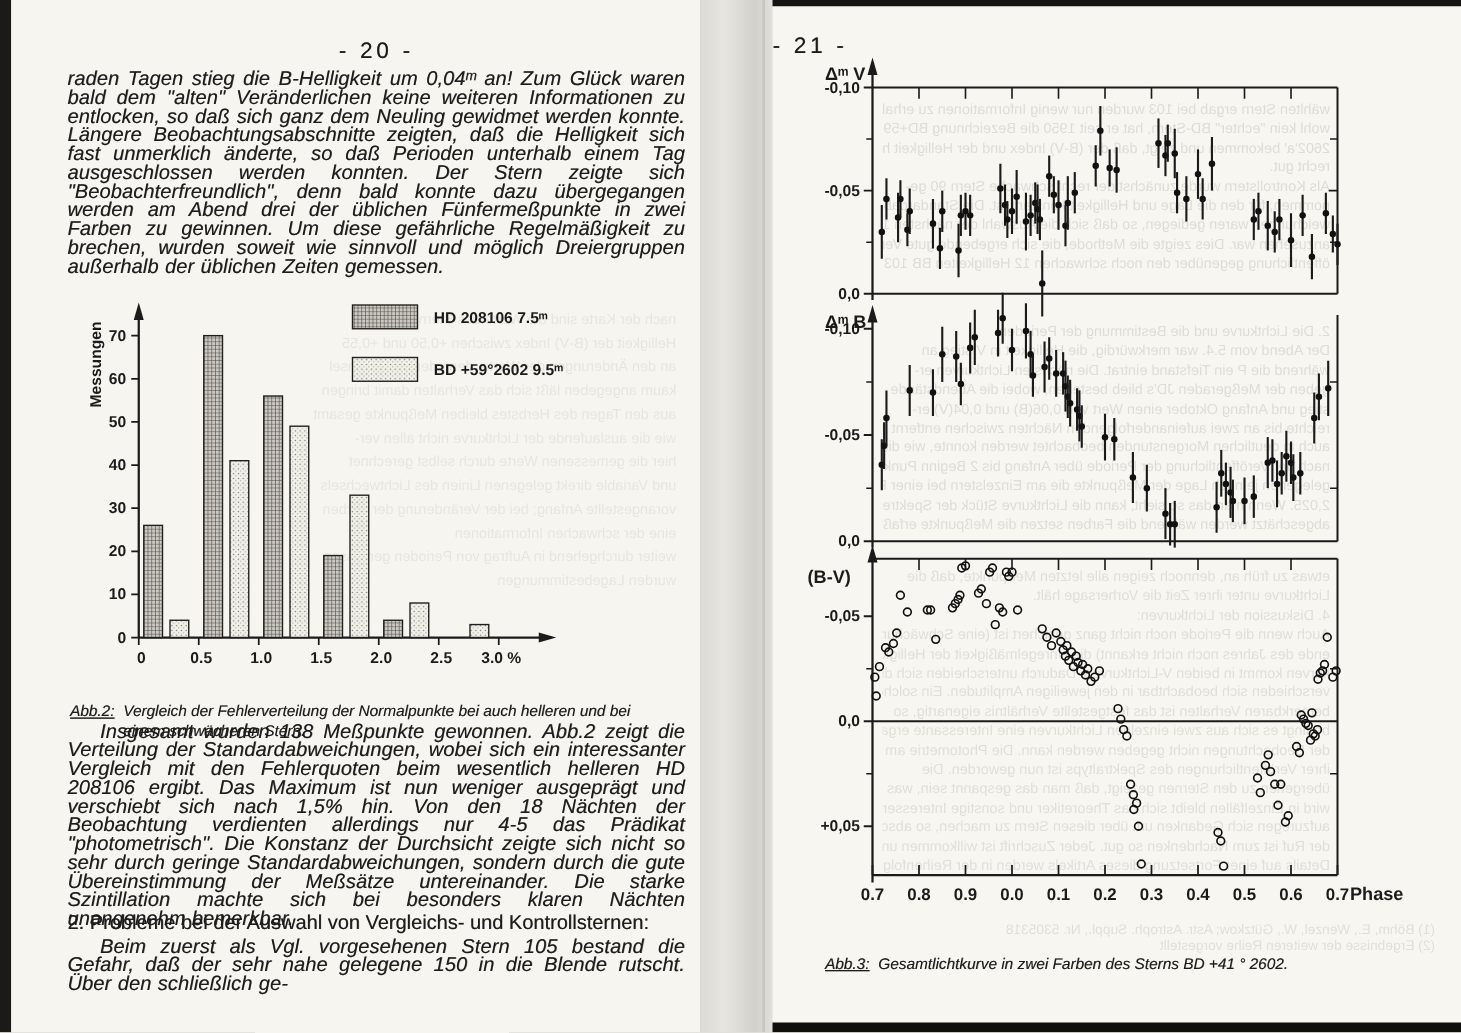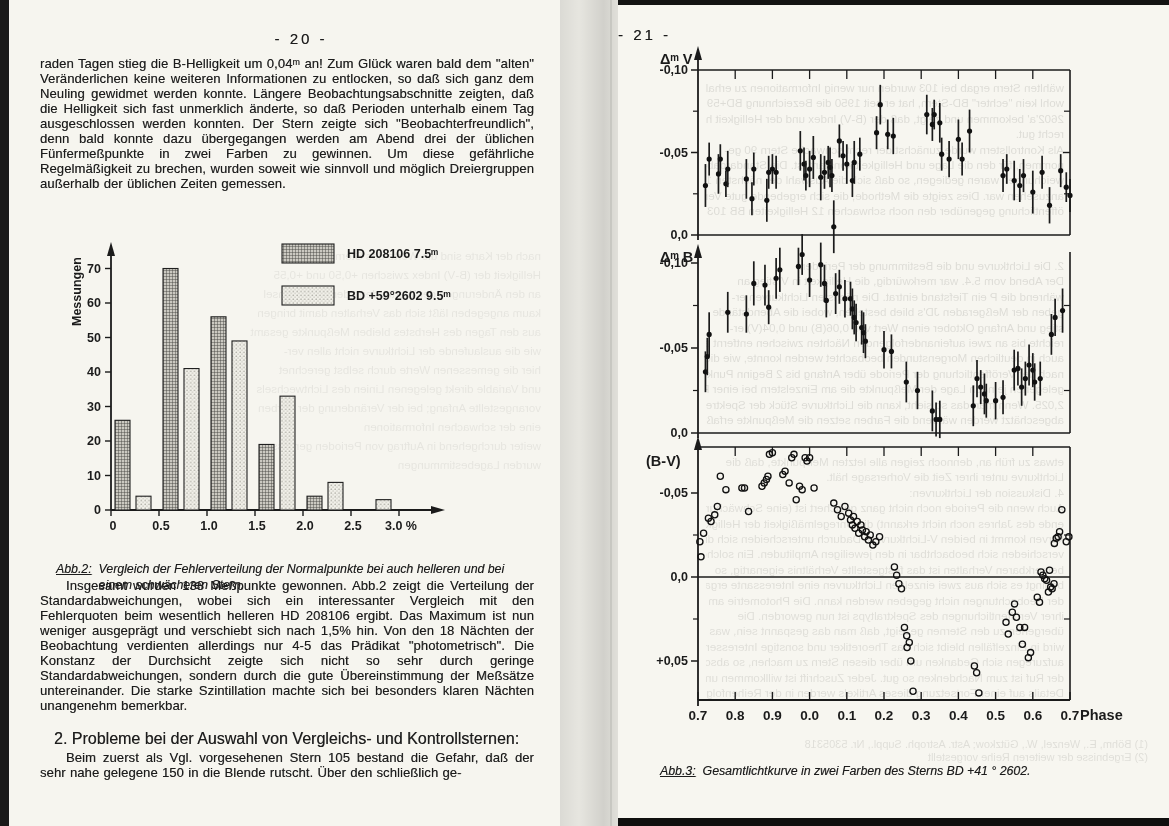--- a/index.html
+++ b/index.html
@@ -7,27 +7,27 @@
         background:#e9e8e2;font-family:"Liberation Sans",sans-serif;color:#1c1c1c;}
   .edge-left{position:absolute;left:0;top:0;width:9px;height:826px;background:#1a1a19;}
   .page{position:absolute;background:#f6f5ef;}
   .page-left{left:9px;top:0;width:551px;height:826px;}
   .page-right{left:618px;top:0;width:551px;height:826px;background:#f7f6f0;}
   .strip-top{position:absolute;left:0;top:0;width:551px;height:5px;background:#141413;}
   .strip-bottom{position:absolute;left:0;top:818px;width:551px;height:8px;background:#0f0f0e;}
   .gutter{position:absolute;left:556px;top:0;width:66px;height:826px;
           background:linear-gradient(90deg,rgba(0,0,0,0.07),rgba(0,0,0,0.01) 35%,rgba(0,0,0,0.10) 72%,rgba(0,0,0,0.02));}
   .crease{position:absolute;left:610px;top:0;width:2px;height:826px;background:rgba(0,0,0,0.08);}
-  .pageno{position:absolute;letter-spacing:3px;font-size:15px;
+  .pageno{position:absolute;letter-spacing:3px;font-size:18px;
           text-shadow:0.3px 0 rgba(28,28,28,.6);}
   .pageno-left{left:45px;top:30px;width:494px;text-align:center;}
   .pageno-right{left:0;top:26px;width:532px;text-align:left;}
-  .body-text{position:absolute;left:31px;width:494px;font-size:13px;line-height:15px;
+  .body-text{position:absolute;left:45px;width:494px;font-size:16px;line-height:15px;
              text-align:justify;letter-spacing:0.1px;word-spacing:0.5px;
-             text-shadow:0.3px 0 rgba(28,28,28,.55);}
+             text-shadow:0.3px 0 rgba(28,28,28,.55);font-style:italic;}
   .indent{text-indent:26px;}
   .heading{position:absolute;left:45px;width:494px;font-size:16px;
            text-underline-offset:2px;
            text-shadow:0.3px 0 rgba(28,28,28,.6);}
   .caption{position:absolute;display:flex;gap:7px;font-style:italic;font-size:12.3px;
            line-height:15.5px;text-shadow:0.3px 0 rgba(28,28,28,.5);}
   .cap-label{text-decoration:underline;white-space:nowrap;}
   .cap2{left:47px;top:540px;width:476px;margin-top:22px;}
   .cap3{left:42px;top:764px;width:505px;align-items:center;}
   .chart-wrap{position:absolute;left:40px;top:222px;width:424px;height:314px;}

